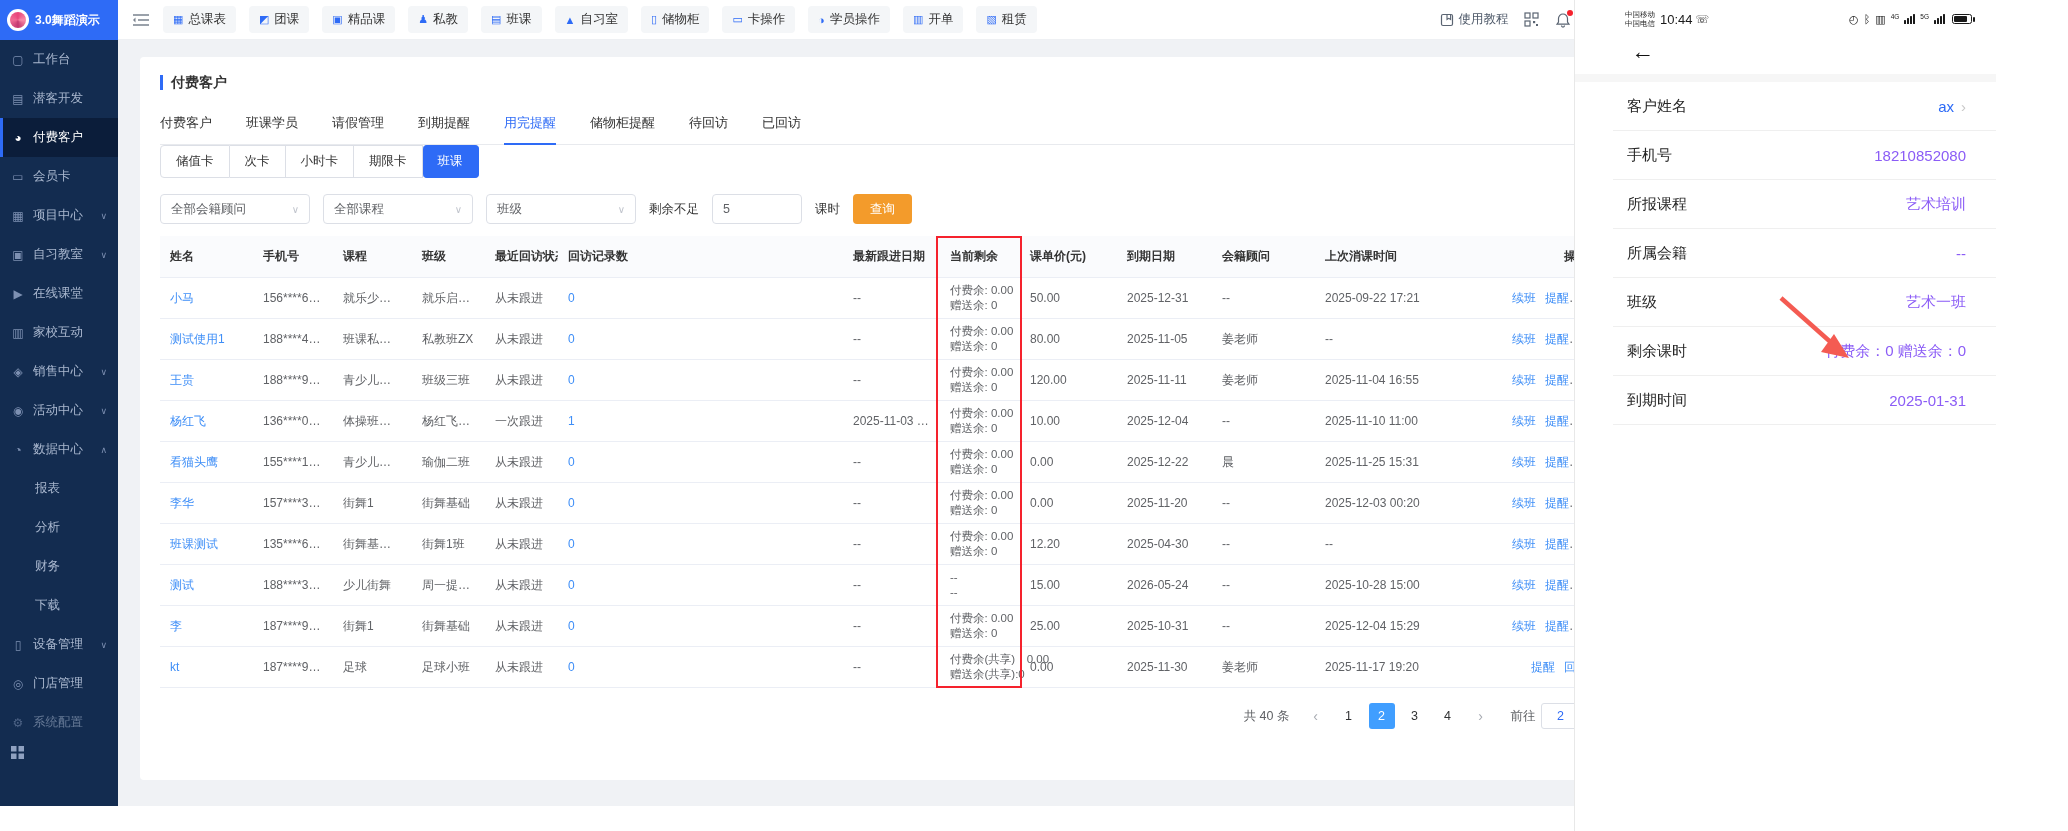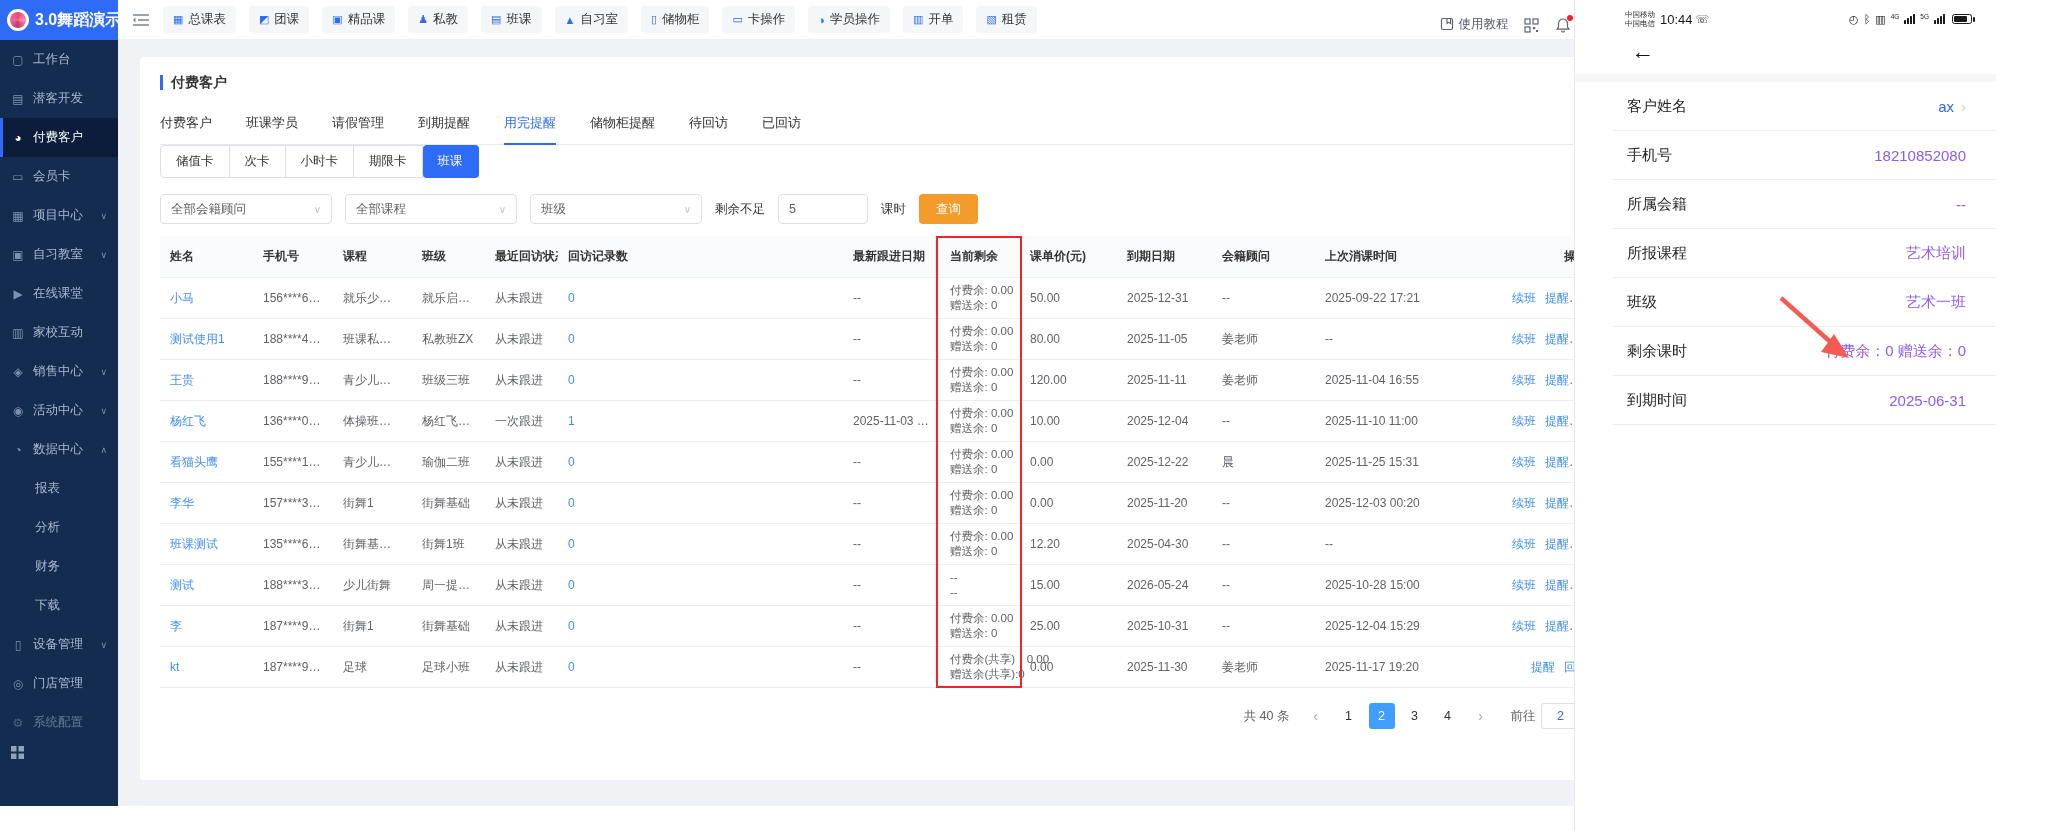--- a/index.html
+++ b/index.html
@@ -2,57 +2,57 @@
 <html><head>
 <meta charset="utf-8">
 <style>
   *{box-sizing:border-box;margin:0;padding:0}
   html,body{width:2068px;height:831px;overflow:hidden;background:#fff;
     font-family:"Liberation Sans","DejaVu Sans",sans-serif;}
   .app{position:relative;width:2068px;height:831px;background:#fff}
 
   
   .sidebar{position:absolute;left:0;top:0;width:118px;height:806px;background:#132c50;color:#aab8cf;font-size:12.5px}
-  .logo{height:40px;background:#2e6bf6;display:flex;align-items:center;gap:6px;padding:0 7px;color:#fff;font-weight:bold;font-size:16px;white-space:nowrap}
+  .logo{height:40px;background:#2e6bf6;display:flex;align-items:center;gap:6px;padding:0 7px;color:#fff;font-weight:bold;font-size:12px;white-space:nowrap}
   .logo-badge{width:22px;height:22px;border-radius:50%;background:#fff;position:relative;flex:none}
   .logo-badge::after{content:"";position:absolute;inset:3px;border-radius:50%;background:conic-gradient(#e8447a,#f98aa8,#c2366f,#f06a93,#e8447a)}
   .snav{display:flex;align-items:center;gap:8px;height:39px;padding:0 11px;cursor:pointer;white-space:nowrap}
   .snav .ic{width:14px;text-align:center;font-size:12px;color:#7d90b2;flex:none}
   .snav .chev{margin-left:auto;font-size:9px;color:#7d90b2}
   .snav.active{background:#0b1d3a;color:#fff;box-shadow:inset 3px 0 0 #2e6bf6}
   .snav.active .ic{color:#fff}
   .snav.sub{padding-left:35px}
   .snav.dim{opacity:.55}
   .gridrow{padding:4px 11px}
 
   
   .main{position:absolute;left:118px;top:0;width:1518px;height:806px;background:#f0f2f5}
   .topbar{height:40px;background:#fff;display:flex;align-items:center;padding:0 14px;gap:13px;border-bottom:1px solid #eef0f3}
   .collapse{display:flex;align-items:center;cursor:pointer}
   .pill{display:inline-flex;align-items:center;gap:5px;background:#f4f6f8;border:none;border-radius:4px;padding:5px 10px;font-size:12.5px;color:#333;cursor:pointer;white-space:nowrap}
   .pill .pic{color:#2e6bf6;font-size:11px}
-  .tb-right{margin-left:auto;display:flex;align-items:flex-end;gap:16px;color:#4e5969;font-size:12.5px}
+  .tb-right{margin-left:auto;display:flex;align-items:center;gap:16px;color:#4e5969;font-size:12.5px}
   .tb-item{display:flex;align-items:center;gap:4px;cursor:pointer}
   .bell-wrap{position:relative}
   .bell-dot{position:absolute;right:-2px;top:-2px;width:6px;height:6px;border-radius:50%;background:#f5222d}
   .avatar{width:26px;height:26px;border-radius:50%;background:radial-gradient(circle at 50% 65%,#7a2e12 0 35%,#f0a24b 36% 70%,#f6c98a 71%);border:1px solid #eee}
   .caret{font-size:9px;color:#8a919f}
 
   
   .card{position:absolute;left:22px;top:57px;width:1478px;height:723px;background:#fff;border-radius:4px;padding:18px 20px;overflow:hidden}
   .card-title{font-size:14px;font-weight:bold;color:#333;border-left:3px solid #2e6bf6;padding-left:8px;line-height:15px}
   .tabs{display:flex;gap:34px;margin-top:18px;border-bottom:1px solid #e8eaee;font-size:13px;color:#333}
   .tab{padding:6px 0 11px;cursor:pointer}
   .tab.active{color:#2e6bf6;border-bottom:2px solid #2e6bf6;margin-bottom:-1px}
   .seg{display:inline-flex;margin-top:0;align-items:stretch}
   .seg-btn{padding:7px 15px;border:1px solid #dcdfe6;border-left:none;font-size:12.5px;color:#333;background:#fff;cursor:pointer}
   .seg-btn:first-child{border-left:1px solid #dcdfe6;border-radius:4px 0 0 4px}
   .seg-btn.active{background:#2e6bf6;border-color:#2e6bf6;color:#fff;border-radius:4px}
   .filters{display:flex;align-items:center;gap:13px;margin-top:16px;font-size:12.5px;color:#333}
-  .select{width:172px;height:30px;border:1px solid #dcdfe6;border-radius:4px;display:flex;align-items:center;justify-content:space-between;padding:0 10px;color:#606266;cursor:pointer;background:#fff}
+  .select{width:150px;height:30px;border:1px solid #dcdfe6;border-radius:4px;display:flex;align-items:center;justify-content:space-between;padding:0 10px;color:#606266;cursor:pointer;background:#fff}
   .sel-caret{color:#c0c4cc;font-size:10px}
   .num-input{width:90px;height:30px;border:1px solid #dcdfe6;border-radius:4px;padding:0 10px;font-size:12.5px;color:#606266}
   .search-btn{background:#f39b2b;color:#fff;border:none;border-radius:4px;height:30px;padding:0 17px;font-size:12.5px;cursor:pointer}
   .meta-row{display:flex;align-items:flex-end;margin-top:13px}
   .count{font-size:12px;color:#9aa1ac}
   .meta-right{margin-left:auto;display:flex;gap:10px}
   .ghost-btn{display:inline-flex;align-items:center;gap:4px;border:1px solid #dcdfe6;background:#fff;border-radius:4px;padding:6px 12px;font-size:12px;color:#606266;cursor:pointer}
 
   
   .twrap{position:relative;margin-top:12px}
@@ -591,38 +591,38 @@
     <div class="prow">
       <span class="plabel">客户姓名</span>
       <span class="pval blue">ax</span>
       <span class="pchev">›</span>
     </div>
     <div class="prow">
       <span class="plabel">手机号</span>
       <span class="pval">18210852080</span>
     </div>
     <div class="prow">
+      <span class="plabel">所报课程</span>
+      <span class="pval">艺术培训</span>
+    </div>
+    <div class="prow">
       <span class="plabel">所属会籍</span>
       <span class="pval">--</span>
-    </div>
-    <div class="prow">
-      <span class="plabel">所报课程</span>
-      <span class="pval">艺术培训</span>
     </div>
     <div class="prow">
       <span class="plabel">班级</span>
       <span class="pval">艺术一班</span>
     </div>
     <div class="prow">
       <span class="plabel">剩余课时</span>
       <span class="pval">付费余：0 赠送余：0</span>
     </div>
     <div class="prow">
       <span class="plabel">到期时间</span>
-      <span class="pval">2025-06-31</span>
+      <span class="pval">2025-01-31</span>
     </div>
 
     <svg class="parrow" viewBox="0 0 100 85">
       <line x1="10" y1="8" x2="64" y2="56" stroke="#f45b52" stroke-width="4.5"></line>
       <polygon points="78,68 50,62 63,44" fill="#f45b52"></polygon>
     </svg>
   </div>
 
 </div>
 

